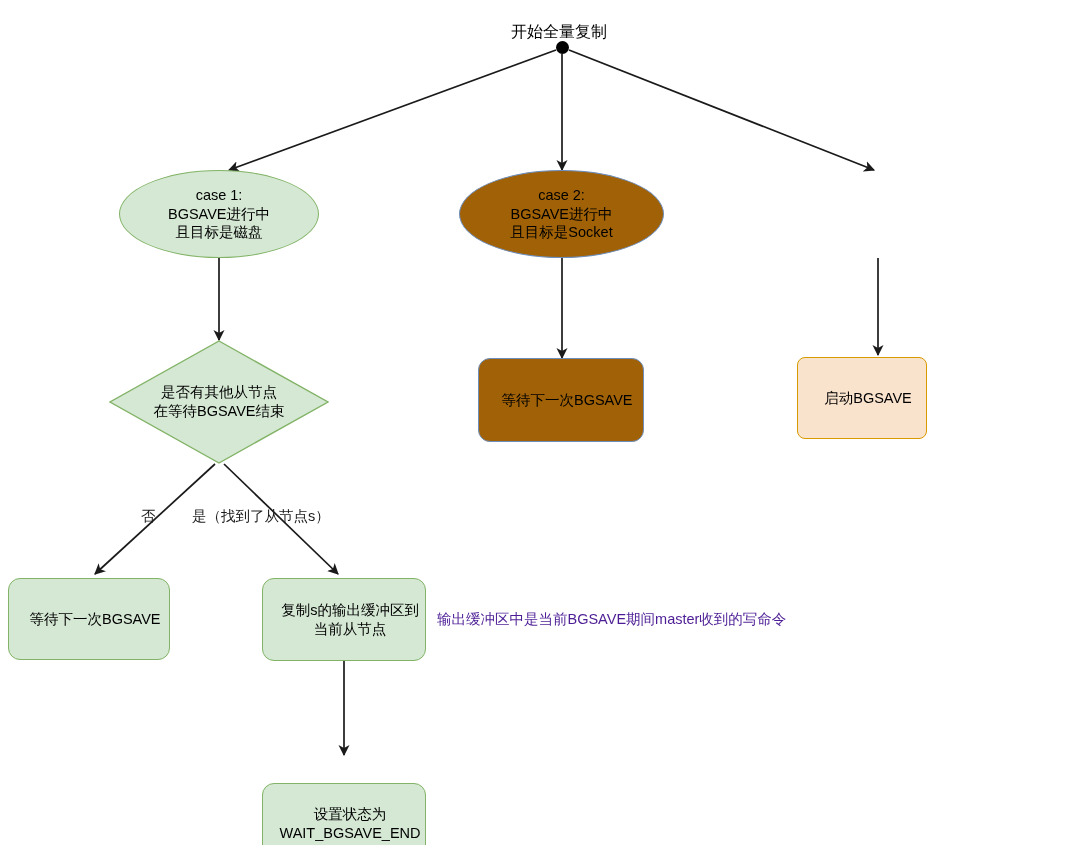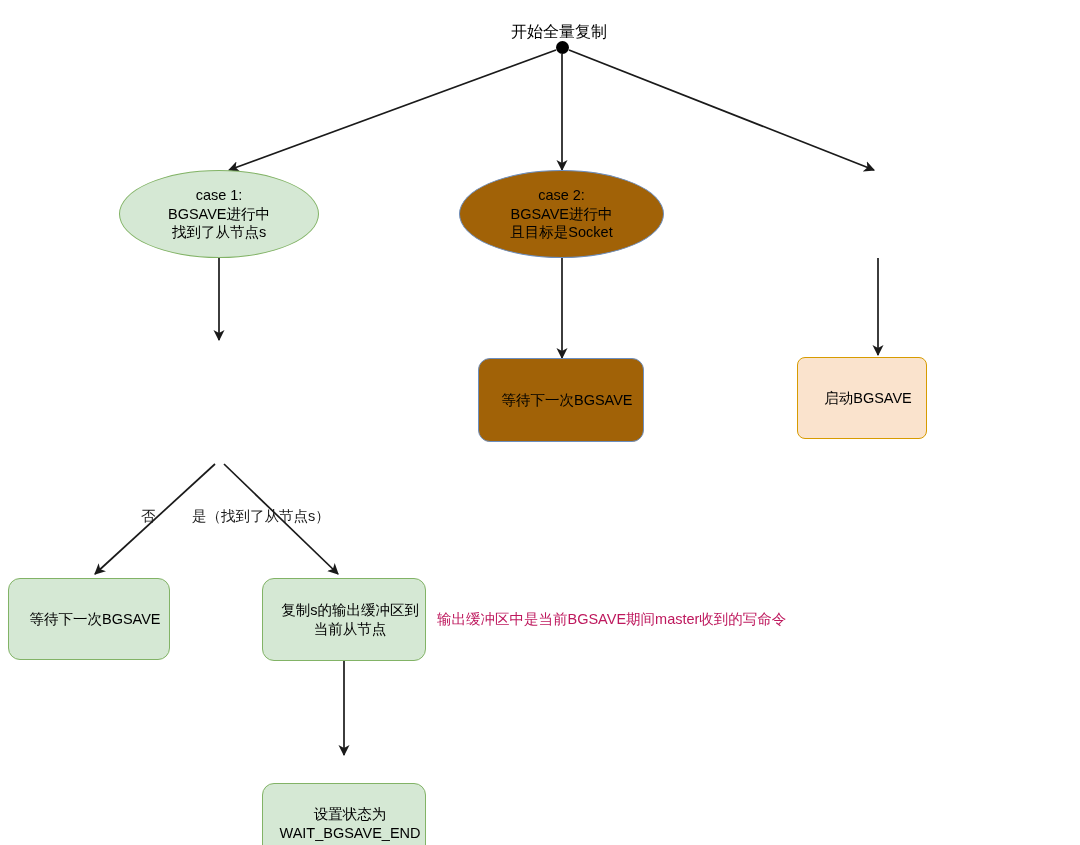--- a/index.html
+++ b/index.html
@@ -81,21 +81,21 @@
     z-index: 3;
   }
   .edge-label {
     position: absolute;
     color: #1a1a1a;
     white-space: nowrap;
     z-index: 3;
   }
   .note-label {
     position: absolute;
-    color: #be185d;
+    color: #4c1d95;
     white-space: nowrap;
     z-index: 3;
   }
   .start-dot {
     position: absolute;
     width: 13px;
     height: 13px;
     border-radius: 50%;
     background: #000000;
     z-index: 3;
@@ -123,27 +123,34 @@
       <line x1="224" y1="464" x2="338" y2="574"></line>
       <line x1="344" y1="661" x2="344" y2="755"></line>
     </g>
   </svg>
 
   <div class="plain-label" style="left:511px; top:22px; font-size:16px;">开始全量复制</div>
   <div class="start-dot" style="left:556px; top:41px;"></div>
 
   <div class="node ellipse fill-green" style="left:119px; top:170px; width:200px; height:88px; font-size:14.5px;">case 1:
 BGSAVE进行中
-找到了从节点s</div>
+且目标是磁盘</div>
 
   <div class="node ellipse fill-blue" style="left:459px; top:170px; width:205px; height:88px; font-size:14.5px;">case 2:
 BGSAVE进行中
 且目标是Socket</div>
 
 
+  <div class="diamond-wrap" style="left:109px; top:340px; width:220px; height:124px;">
+    <svg width="220" height="124" viewBox="0 0 220 124">
+      <polygon points="110,1 219,62 110,123 1,62" fill="#d5e8d4" stroke="#82b366" stroke-width="1.4"></polygon>
+    </svg>
+    <div class="diamond-label" style="font-size:14.5px;">是否有其他从节点
+在等待BGSAVE结束</div>
+  </div>
 
   <div class="edge-label" style="left:141px; top:507px; font-size:14.5px;">否</div>
 
   <div class="edge-label" style="left:192px; top:507px; font-size:14.5px;">是（找到了从节点s）</div>
 
   <div class="node rounded-box fill-green" style="left:8px; top:578px; width:162px; height:82px; font-size:14.5px;">等待下一次BGSAVE</div>
 
   <div class="node rounded-box fill-green" style="left:262px; top:578px; width:164px; height:83px; font-size:14.5px;">复制s的输出缓冲区到
 当前从节点</div>
 

